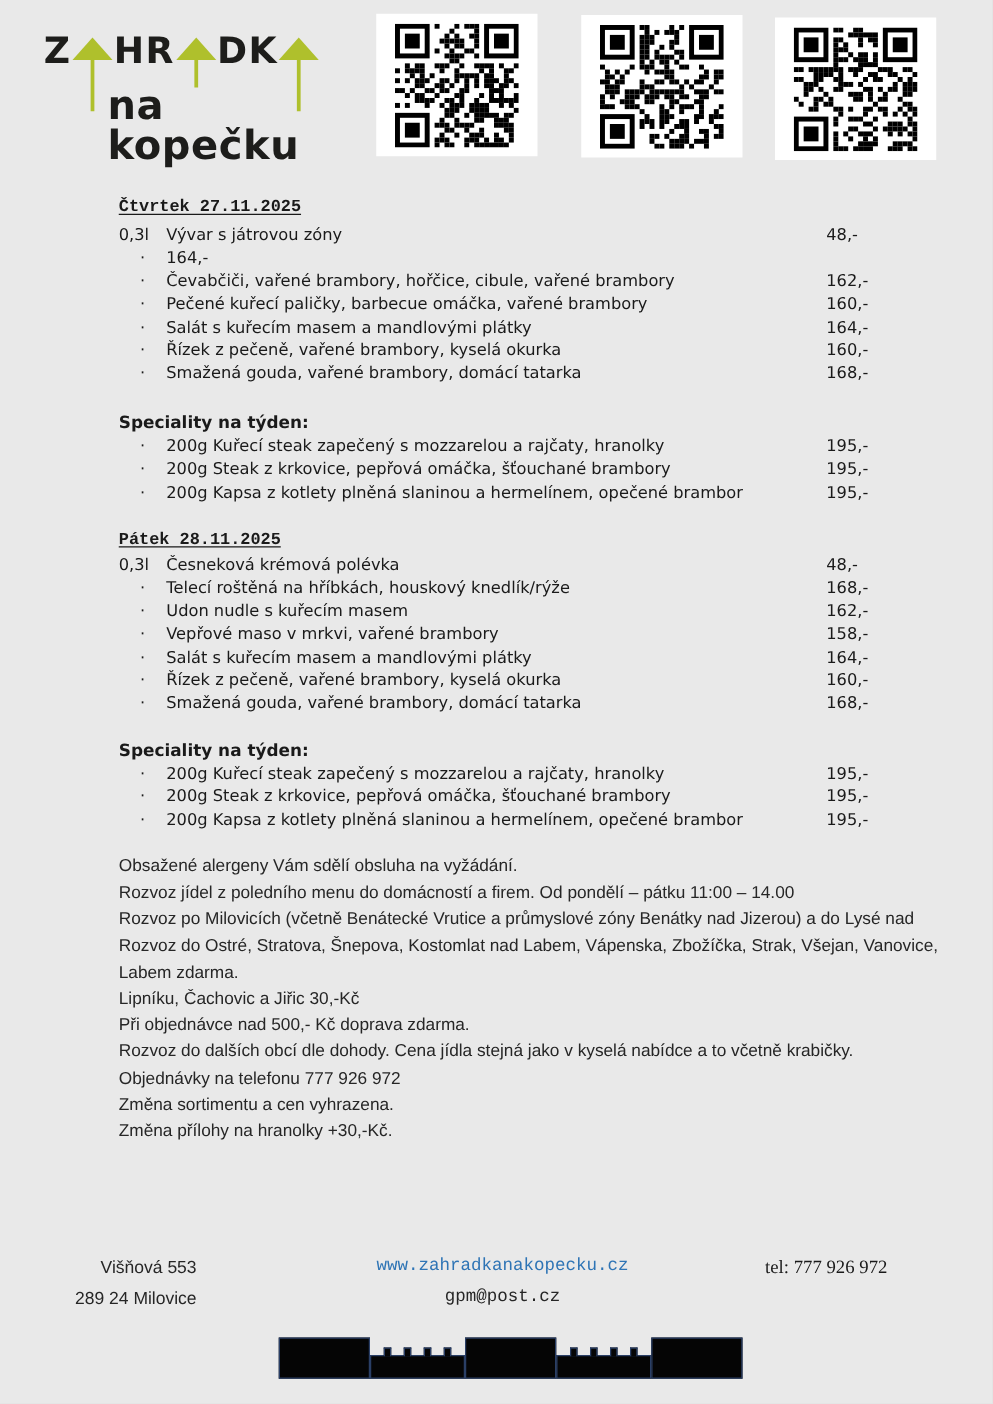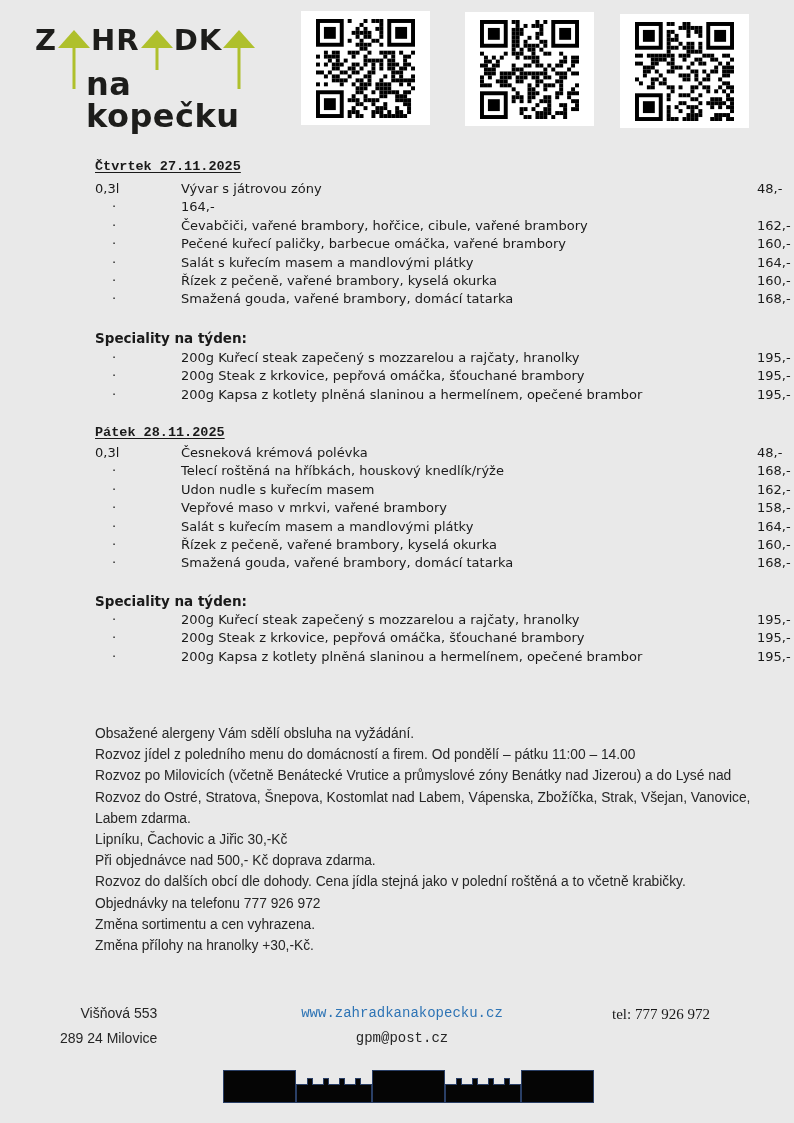--- a/index.html
+++ b/index.html
@@ -23,30 +23,30 @@
   #qr1{left:301px;top:11px;}
   #qr2{left:465px;top:12px;}
   #qr3{left:620px;top:14px;}
 
   
   .abs{position:absolute;}
   .day-title{left:95px;font-size:13.5px;font-weight:bold;text-decoration:underline;
              text-underline-offset:2px;font-family:Liberation Mono, monospace;}
   .spec-title{left:95px;font-size:13.5px;font-weight:bold;}
   .items{left:95px;width:622px;}
-  .row{display:grid;grid-template-columns:38px 528px auto;line-height:18.4px;font-size:13px;gap:48px;}
+  .row{display:grid;grid-template-columns:38px 528px auto;line-height:18.4px;font-size:13px;}
   .qty{text-align:center;}
   .row:first-of-type .qty{text-align:left;}
   .items.all-bullets .row .qty{text-align:center;}
   .dish{white-space:nowrap;overflow:visible;}
   .price{white-space:nowrap;}
 
   
   .notes{left:95px;top:682px;width:660px;font-family:"Liberation Sans",sans-serif;
-         font-size:13.8px;line-height:21.2px;color:#262626;margin-top:41px;}
+         font-size:13.8px;line-height:21.2px;color:#262626;}
   .note-line{white-space:nowrap;}
 
   
   .contact-left{left:60px;top:1001px;font-family:"Liberation Sans",sans-serif;font-size:14px;
                 line-height:25px;color:#262626;text-align:right;}
   .contact-mid{left:247px;top:1001px;width:310px;text-align:center;
                font-family:Liberation Mono, monospace;font-size:14px;line-height:25px;}
   .website{color:#2e74b5;text-decoration:none;cursor:pointer;}
   .email{color:#262626;text-decoration:none;text-align:center;}
   .contact-right{left:612px;top:1006px;font-family:"Liberation Serif",serif;font-size:15px;
@@ -901,21 +901,21 @@
       <div class="note-line">Rozvoz po Milovicích (včetně Benátecké Vrutice a průmyslové zóny Benátky nad Jizerou) a do Lysé nad</div>
 
       <div class="note-line">Rozvoz do Ostré, Stratova, Šnepova, Kostomlat nad Labem, Vápenska, Zbožíčka, Strak, Všejan, Vanovice,</div>
 
       <div class="note-line">Labem zdarma.</div>
 
       <div class="note-line">Lipníku, Čachovic a Jiřic 30,-Kč</div>
 
       <div class="note-line">Při objednávce nad 500,- Kč doprava zdarma.</div>
 
-      <div class="note-line">Rozvoz do dalších obcí dle dohody. Cena jídla stejná jako v polední roštěná a to včetně krabičky.</div>
+      <div class="note-line">Rozvoz do dalších obcí dle dohody. Cena jídla stejná jako v kyselá nabídce a to včetně krabičky.</div>
 
       <div class="note-line">Objednávky na telefonu 777 926 972</div>
 
       <div class="note-line">Změna sortimentu a cen vyhrazena.</div>
 
       <div class="note-line">Změna přílohy na hranolky +30,-Kč.</div>
     </div>
 
   <div class="abs contact-left">
     <div>Višňová 553</div>

